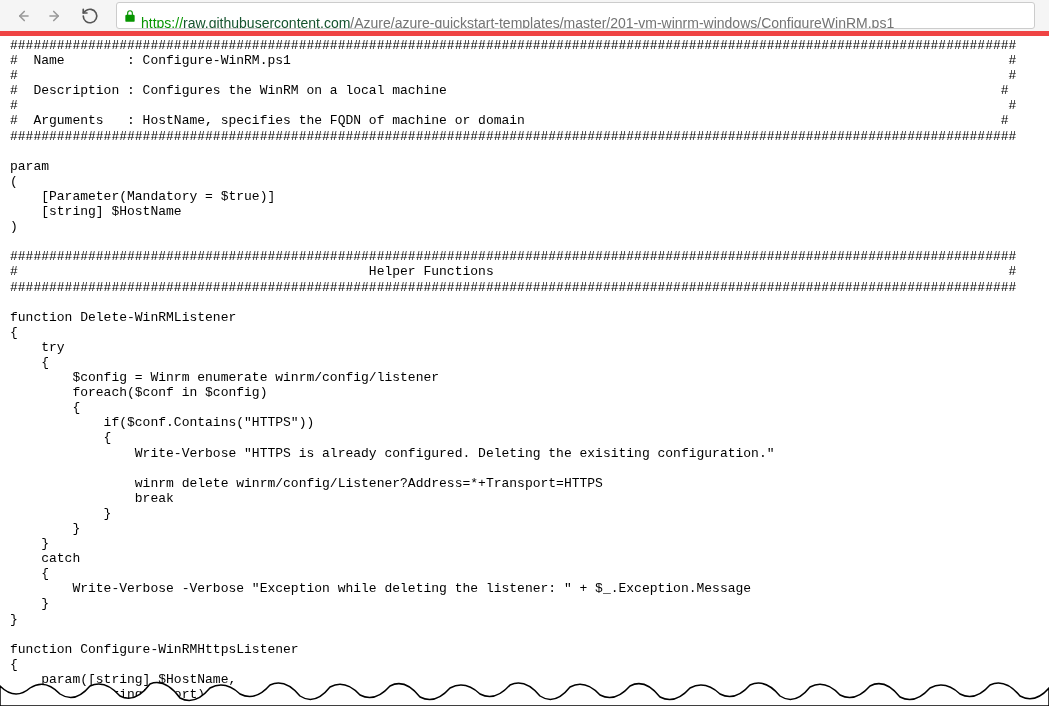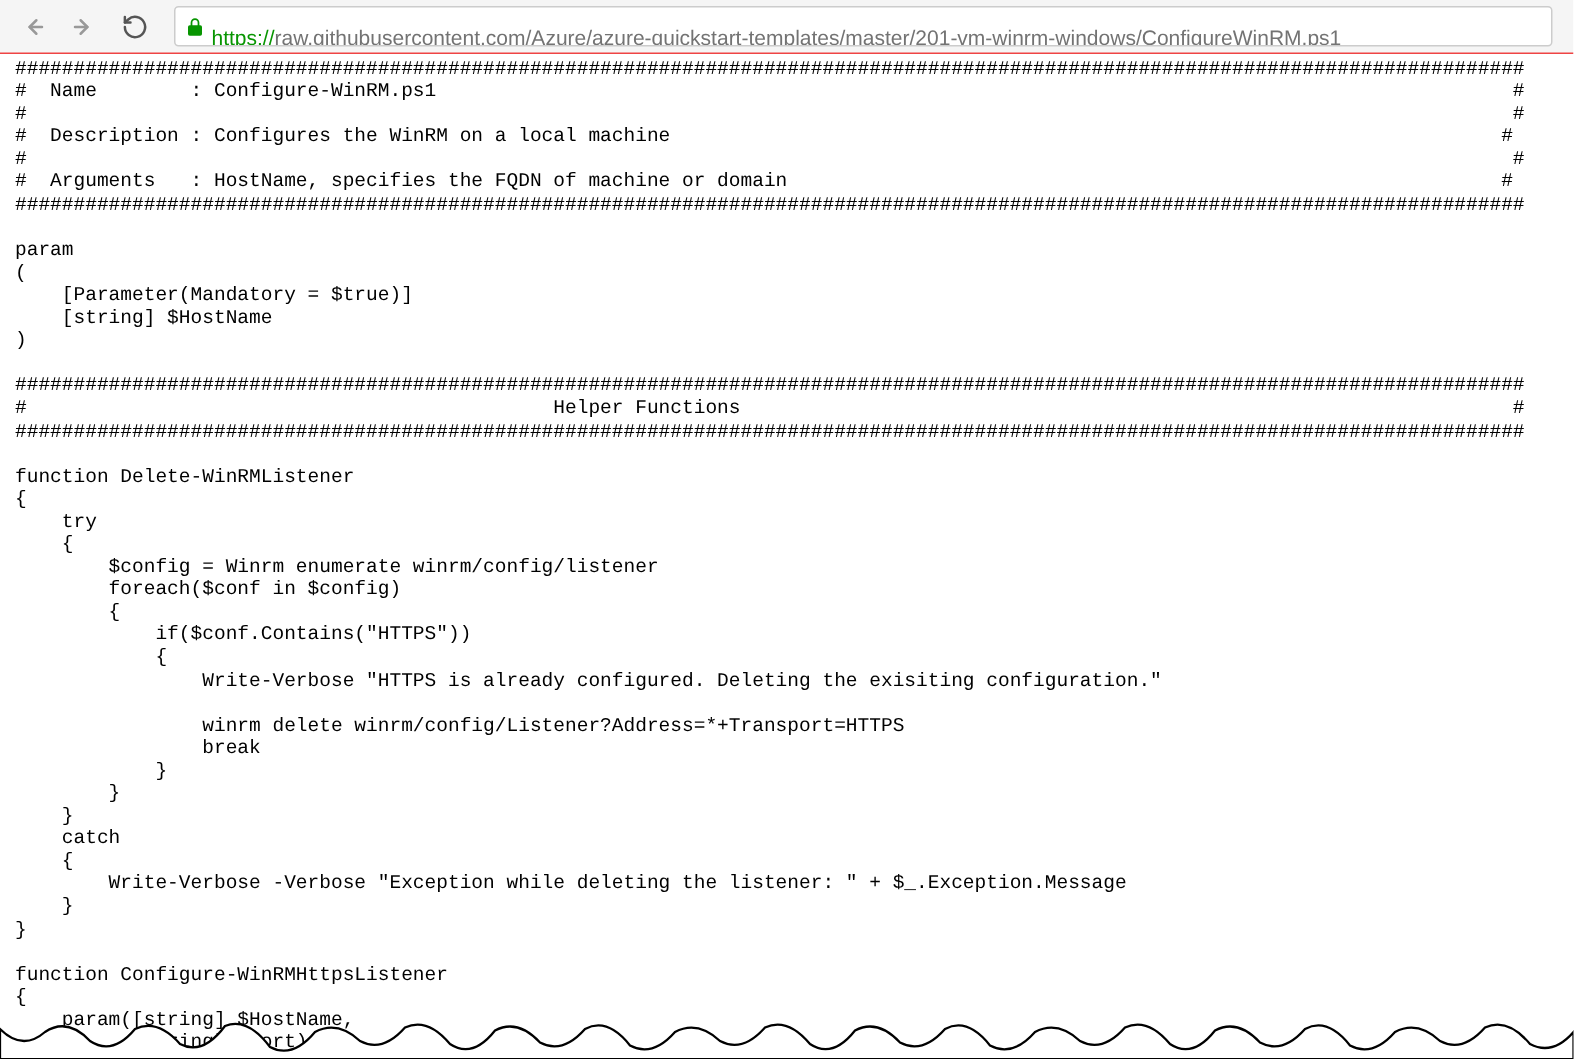--- a/index.html
+++ b/index.html
@@ -13,21 +13,21 @@
       width: 1049px;
       height: 706px;
       overflow: hidden;
     }
     .browser-chrome {
       display: flex;
       align-items: center;
       height: 36px;
       padding: 0 8px;
       background: #f5f5f5;
-      border-bottom: 1px solid #ef4444;
+      border-bottom: 5px solid #ef4444;
       gap: 6px;
     }
     .nav-btn {
       width: 28px;
       height: 28px;
       display: flex;
       align-items: center;
       justify-content: center;
       color: #999;
       border-radius: 3px;
@@ -68,21 +68,21 @@
     .url {
       display: flex;
       align-items: baseline;
       font-size: 14px;
       overflow: hidden;
     }
     .url-scheme {
       color: #079500;
     }
     .url-host {
-      color: #737373;
+      color: #14532d;
       margin-top: 14px;
     }
     .url-path {
       color: #737373;
     }
     .content-area {
       width: 100%;
       height: calc(100% - 36px);
       overflow: hidden;
       padding: 0;

